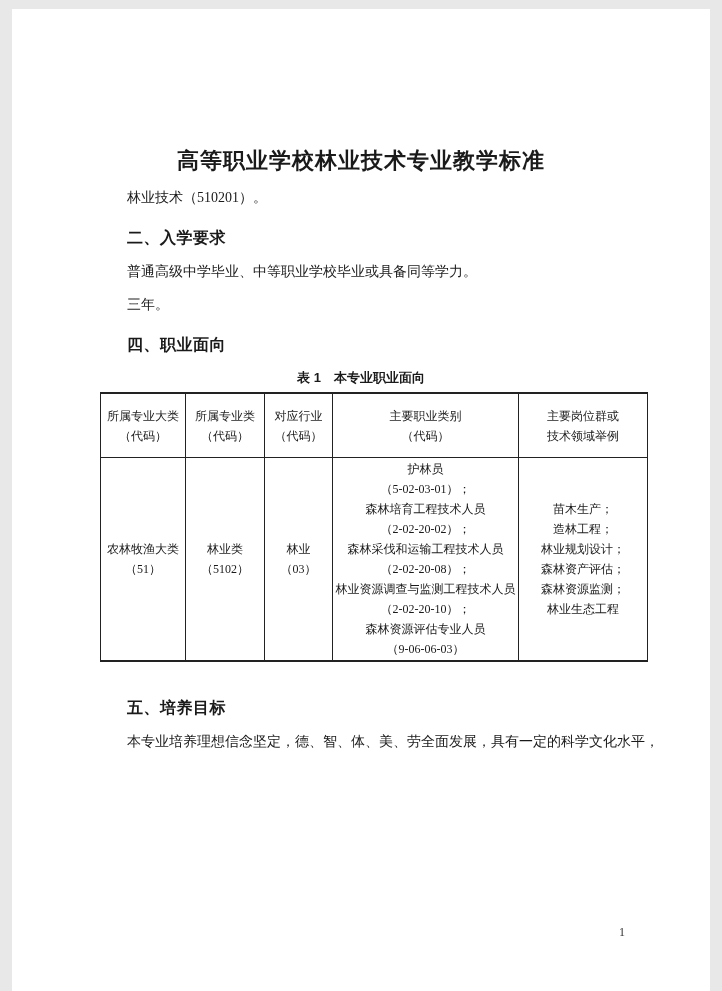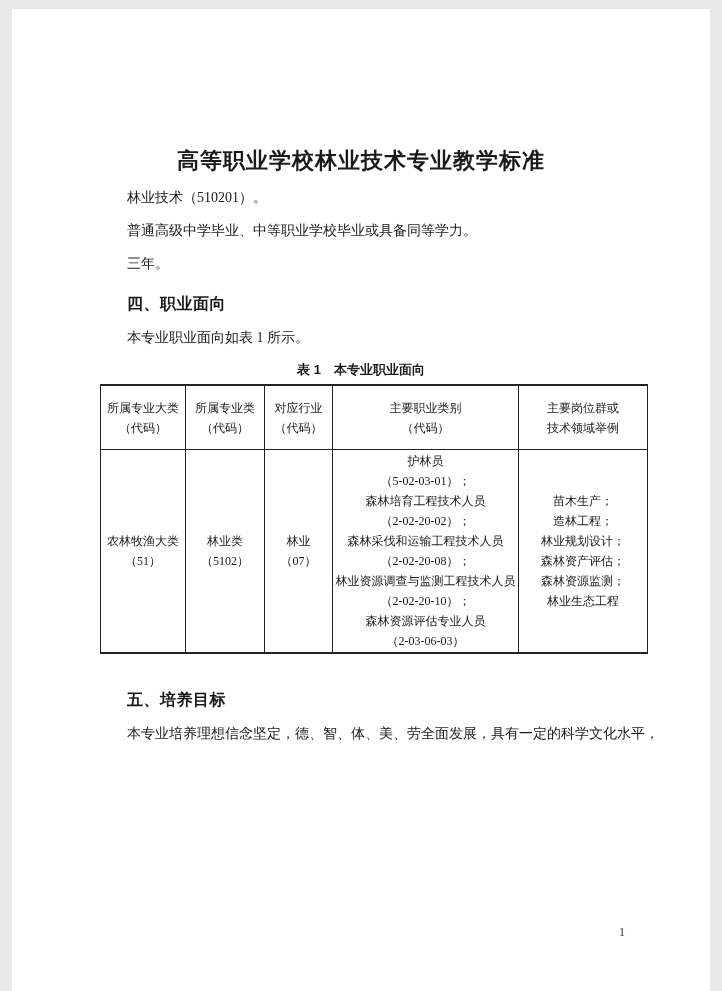--- a/index.html
+++ b/index.html
@@ -82,26 +82,26 @@
 </style>
 </head>
 <body>
 
 <div class="page">
 
   <h1 class="doc-title">高等职业学校林业技术专业教学标准</h1>
 
   <p class="body-text">林业技术（510201）。</p>
 
+  <h2 class="sec">二、入学要求</h2>
   <p class="body-text">普通高级中学毕业、中等职业学校毕业或具备同等学力。</p>
 
   <p class="body-text">三年。</p>
 
   <h2 class="sec">四、职业面向</h2>
-  <p class="body-text">本专业职业面向如表 1 所示。</p>
 
   <div class="table-caption">表 1　本专业职业面向</div>
 
   <table class="occ">
     <colgroup>
       <col style="width:85px">
       <col style="width:79px">
       <col style="width:68px">
       <col style="width:186px">
       <col style="width:129px">
@@ -135,33 +135,33 @@
         <td>
             <div class="line">农林牧渔大类</div>
             <div class="line">（51）</div>
           </td>
         <td>
             <div class="line">林业类</div>
             <div class="line">（5102）</div>
           </td>
         <td>
             <div class="line">林业</div>
-            <div class="line">（07）</div>
+            <div class="line">（03）</div>
           </td>
         <td class="cell-left">
             <div class="line">护林员</div>
             <div class="line">（5-02-03-01）；</div>
             <div class="line">森林培育工程技术人员</div>
             <div class="line">（2-02-20-02）；</div>
             <div class="line">森林采伐和运输工程技术人员</div>
             <div class="line">（2-02-20-08）；</div>
             <div class="line">林业资源调查与监测工程技术人员</div>
             <div class="line">（2-02-20-10）；</div>
             <div class="line">森林资源评估专业人员</div>
-            <div class="line">（2-03-06-03）</div>
+            <div class="line">（9-06-06-03）</div>
           </td>
         <td class="cell-left">
             <div class="line">苗木生产；</div>
             <div class="line">造林工程；</div>
             <div class="line">林业规划设计；</div>
             <div class="line">森林资产评估；</div>
             <div class="line">森林资源监测；</div>
             <div class="line">林业生态工程</div>
           </td>
       </tr>

